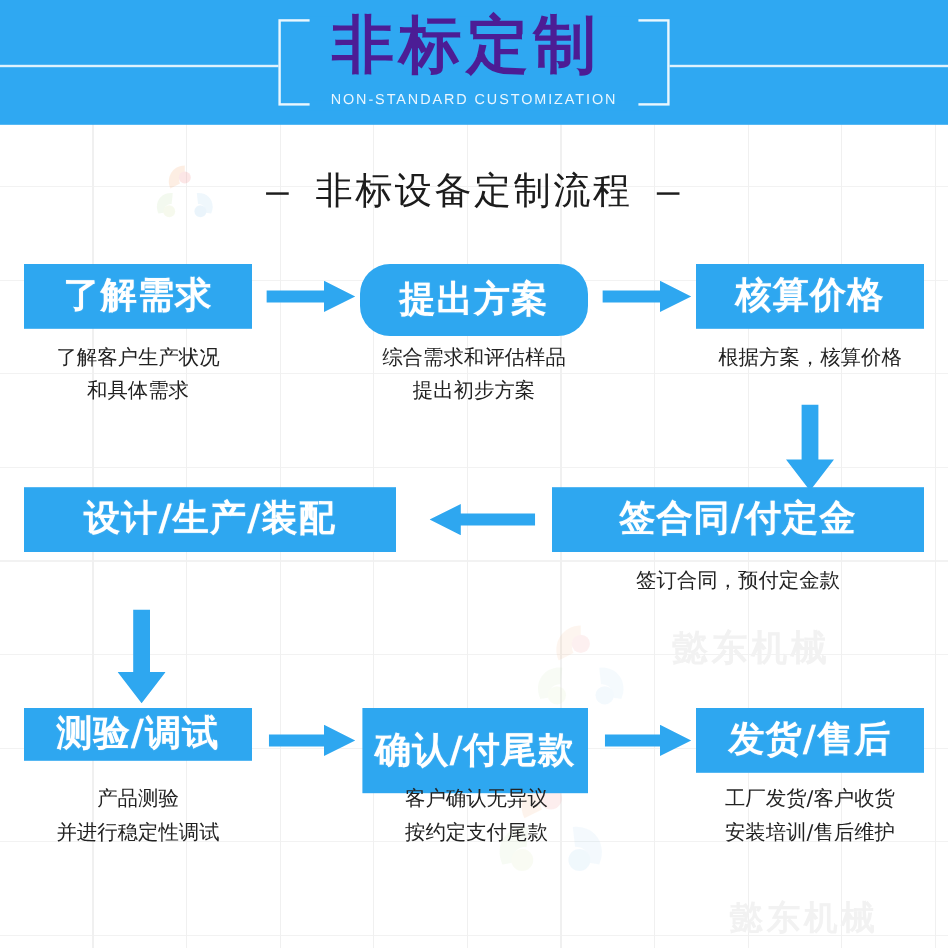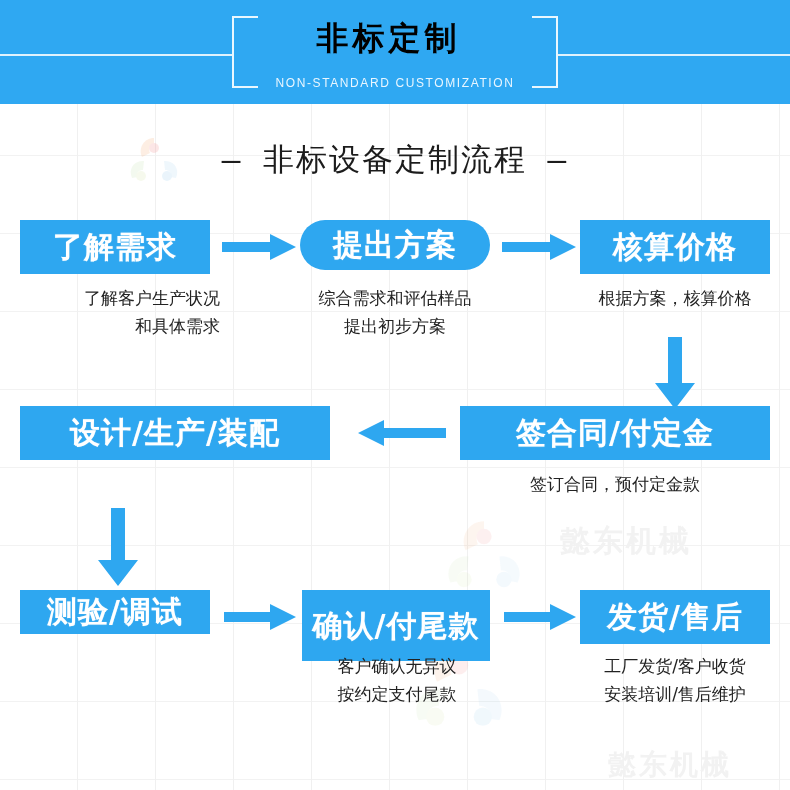--- a/index.html
+++ b/index.html
@@ -39,21 +39,21 @@
   }
   .bracket-mask-top{
     position:absolute;top:14px;left:258px;width:274px;height:6px;background:#2fa8f2;
   }
   .bracket-mask-bot{
     position:absolute;top:84px;left:258px;width:274px;height:8px;background:#2fa8f2;
   }
   .banner-title{
     position:absolute;left:0;right:13px;top:14px;
     text-align:center;
-    font-size:32px;line-height:48px;font-weight:bold;color:#000000;
+    font-size:52px;line-height:48px;font-weight:bold;color:#4c1d95;
     letter-spacing:4px;
     font-family:"DejaVu Sans","Liberation Sans",sans-serif;
   }
   .banner-sub{
     position:absolute;left:0;right:0;top:76px;
     text-align:center;
     font-size:12px;line-height:14px;color:#e9f6ff;
     letter-spacing:1.6px;
     font-family:"Liberation Sans",sans-serif;
   }
@@ -151,30 +151,30 @@
       <path d="M52 46 C56 37 50 28 40 29 L41 38 C46 38 48 42 46 45 Z" fill="#a9d4f0"></path>
       <circle cx="43" cy="44" r="5" fill="#8ec7ee"></circle>
     </svg>
   </div>
   <div class="wm-text" style="left:560px;top:524px;">懿东机械</div>
   <div class="wm-text" style="left:608px;top:748px;font-size:28px;">懿东机械</div>
 
   <div class="flow-box" style="left:20px;top:220px;width:190px;height:54px;">
     <span class="lbl">了解需求</span>
   </div>
-  <div class="caption" style="left:10px;top:284px;width:210px;text-align:right;">了解客户生产状况
+  <div class="caption" style="left:10px;top:284px;width:210px;">了解客户生产状况
 和具体需求</div>
 
   <div class="arrow" style="left:222px;top:234px;">
     <svg width="74" height="26" viewBox="0 0 74 26" aria-hidden="true">
       <path d="M0 8 H48 V0 L74 13 L48 26 V18 H0 Z" fill="#2ea7f0"></path>
     </svg>
   </div>
 
-  <div class="flow-box" style="left:300px;top:220px;width:190px;height:50px;border-radius:25px;">
+  <div class="flow-box" style="left:300px;top:220px;width:190px;height:60px;border-radius:25px;">
     <span class="lbl">提出方案</span>
   </div>
   <div class="caption" style="left:290px;top:284px;width:210px;">综合需求和评估样品
 提出初步方案</div>
 
   <div class="arrow" style="left:502px;top:234px;">
     <svg width="74" height="26" viewBox="0 0 74 26" aria-hidden="true">
       <path d="M0 8 H48 V0 L74 13 L48 26 V18 H0 Z" fill="#2ea7f0"></path>
     </svg>
   </div>
@@ -207,20 +207,22 @@
 
   <div class="arrow" style="left:98px;top:508px;">
     <svg width="40" height="78" viewBox="0 0 40 78" aria-hidden="true">
       <path d="M13 0 H27 V52 H40 L20 78 L0 52 H13 Z" fill="#2ea7f0"></path>
     </svg>
   </div>
 
   <div class="flow-box" style="left:20px;top:590px;width:190px;height:44px;">
     <span class="lbl">测验/调试</span>
   </div>
+  <div class="caption" style="left:10px;top:652px;width:210px;">产品测验
+并进行稳定性调试</div>
 
   <div class="arrow" style="left:224px;top:604px;">
     <svg width="72" height="26" viewBox="0 0 72 26" aria-hidden="true">
       <path d="M0 8 H46 V0 L72 13 L46 26 V18 H0 Z" fill="#2ea7f0"></path>
     </svg>
   </div>
 
   <div class="flow-box" style="left:302px;top:590px;width:188px;height:71px;">
     <span class="lbl">确认/付尾款</span>
   </div>

